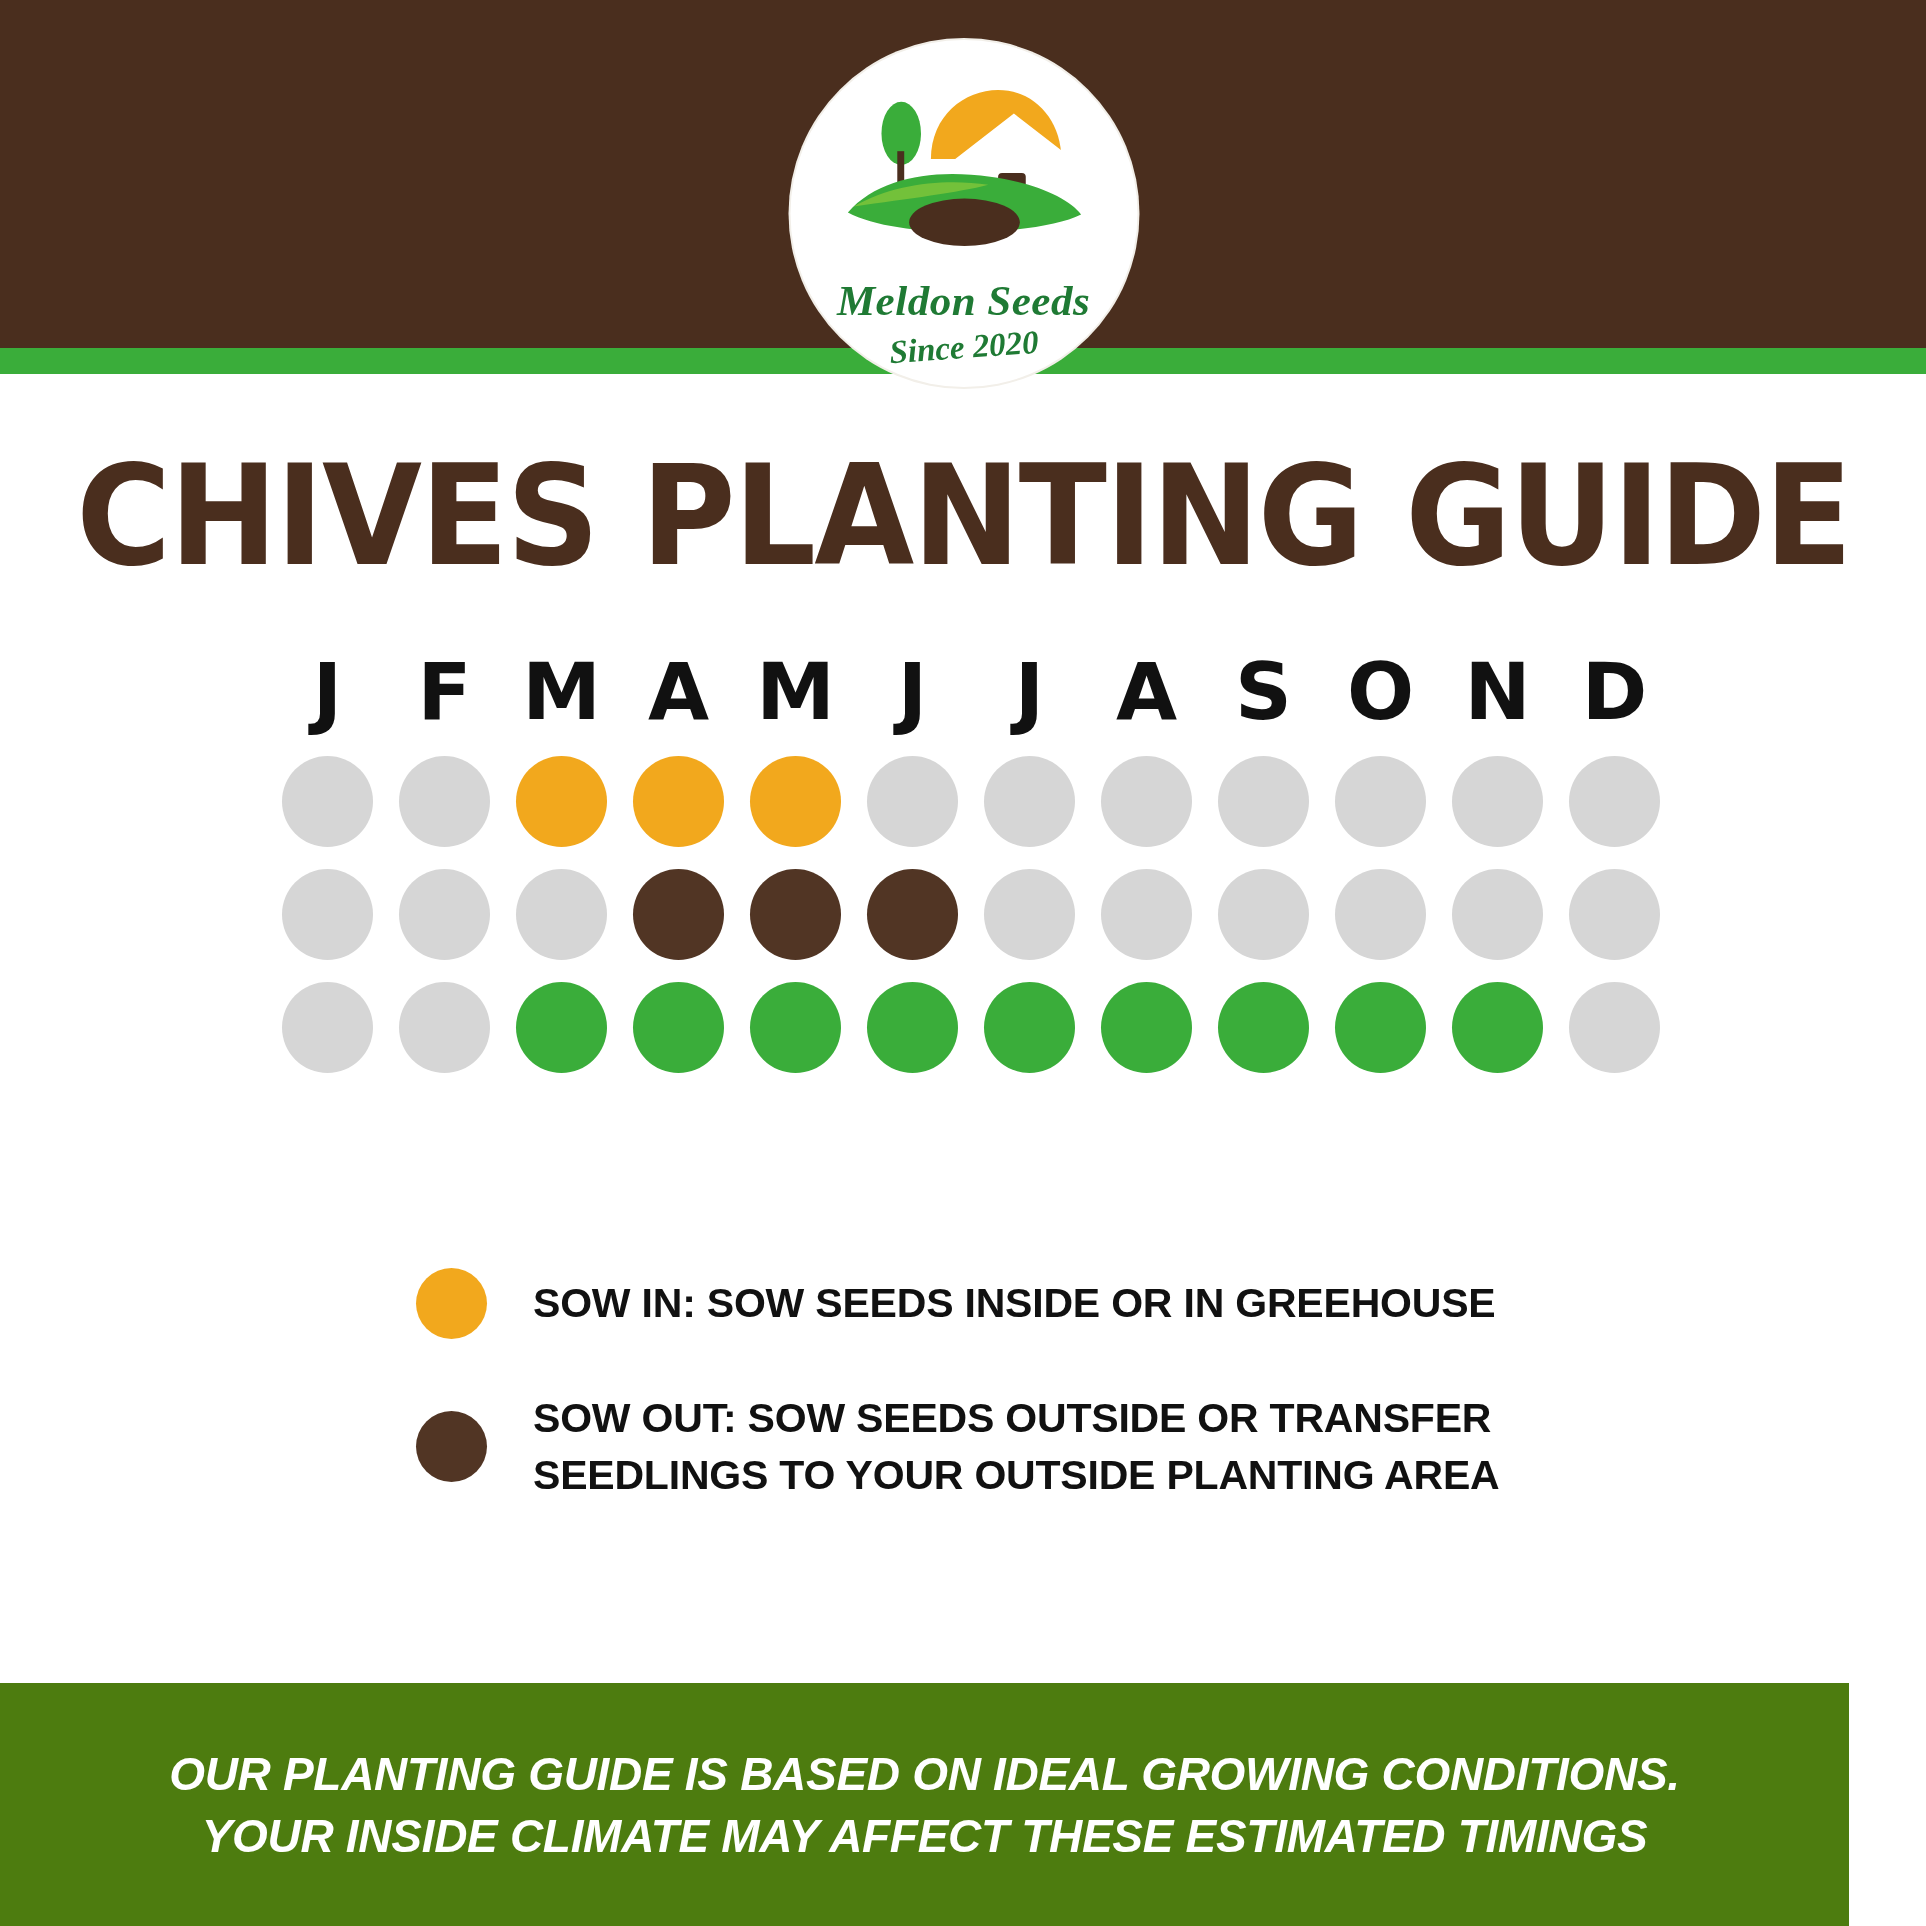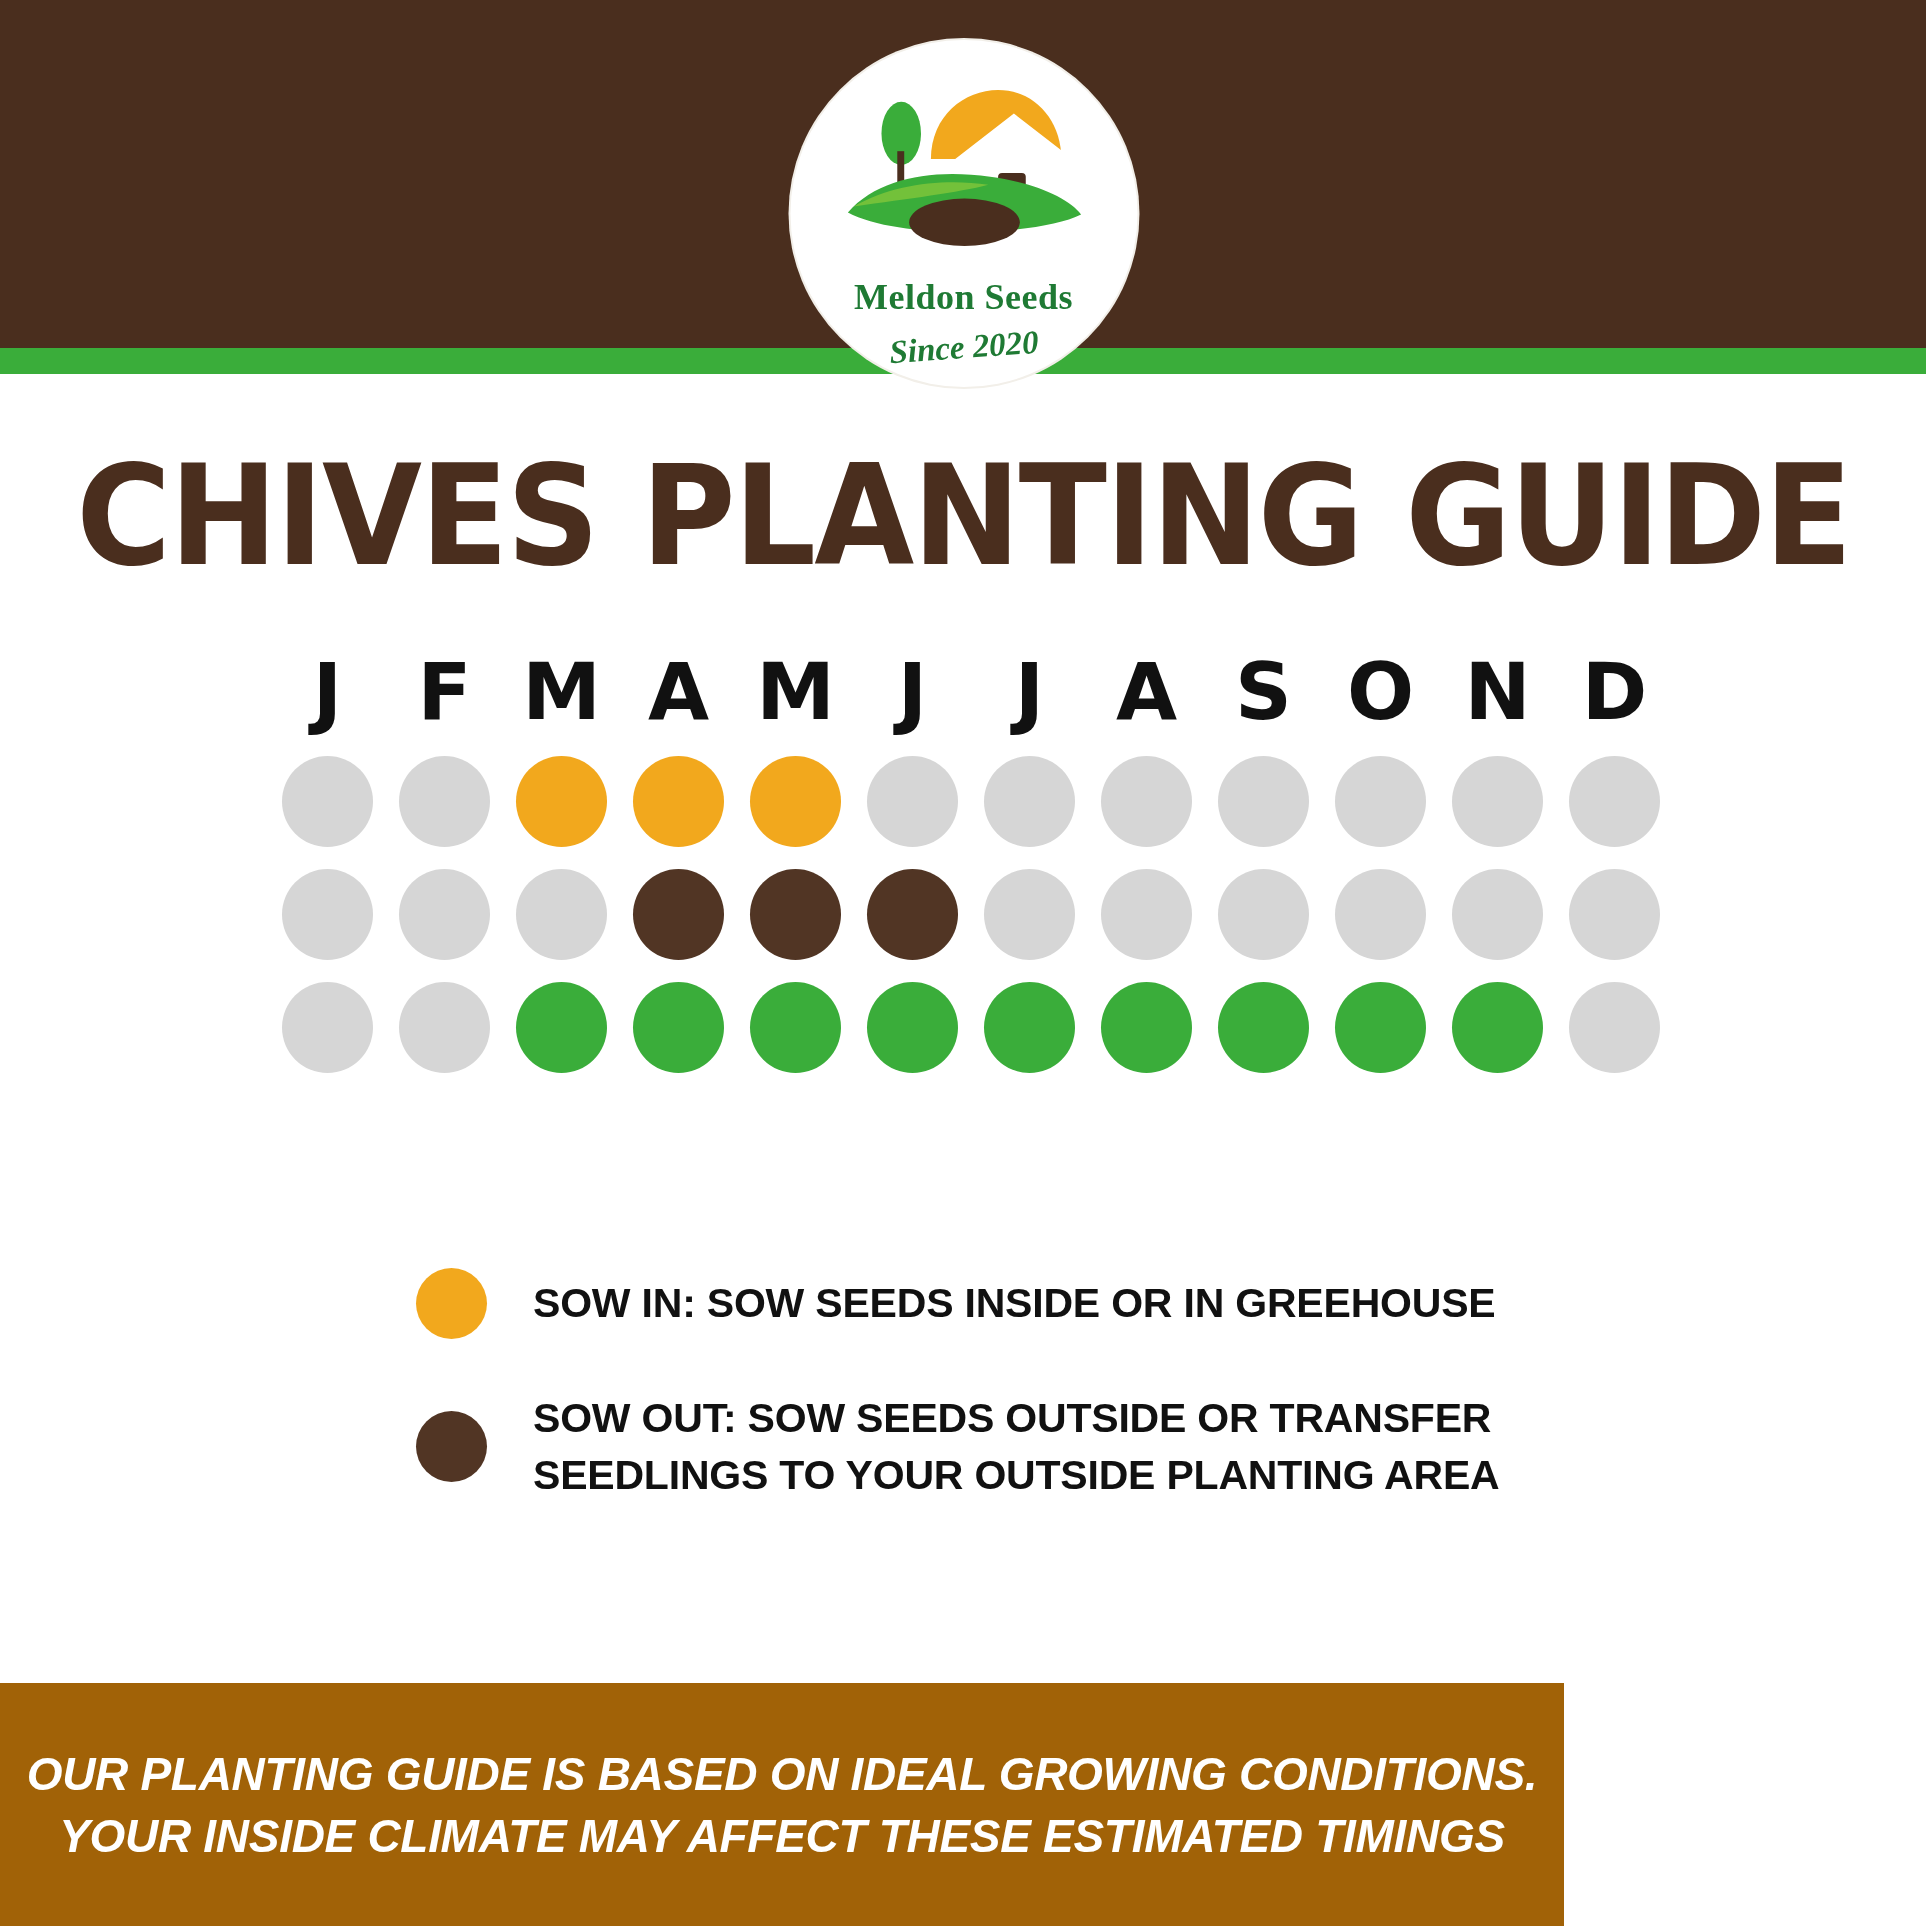--- a/index.html
+++ b/index.html
@@ -50,24 +50,25 @@
     transform: translateX(-50%);
     width: 248px;
     height: 168px;
   }
   .logo-name {
     position: absolute;
     top: 236px;
     width: 100%;
     text-align: center;
     font-family: "Liberation Serif", serif;
-    font-size: 36px;
+    font-size: 43px;
     font-weight: bold;
     color: #1f7a34;
     letter-spacing: 0.5px;
+    font-style: italic;
   }
   .logo-since {
     position: absolute;
     top: 289px;
     width: 100%;
     text-align: center;
     font-family: "Liberation Serif", serif;
     font-style: italic;
     font-size: 33px;
     font-weight: bold;
@@ -152,23 +153,23 @@
     line-height: 1.38;
     color: #111111;
     letter-spacing: -0.2px;
   }
 
   
   .footer {
     position: absolute;
     left: 0;
     bottom: 0;
-    width: 1564px;
+    width: 1849px;
     height: 244px;
-    background: #a16207;
+    background: #4d7c0f;
     display: flex;
     align-items: center;
     justify-content: center;
   }
   .footer-text {
     font-family: "Liberation Sans", sans-serif;
     font-style: italic;
     font-weight: bold;
     font-size: 46px;
     line-height: 1.35;

